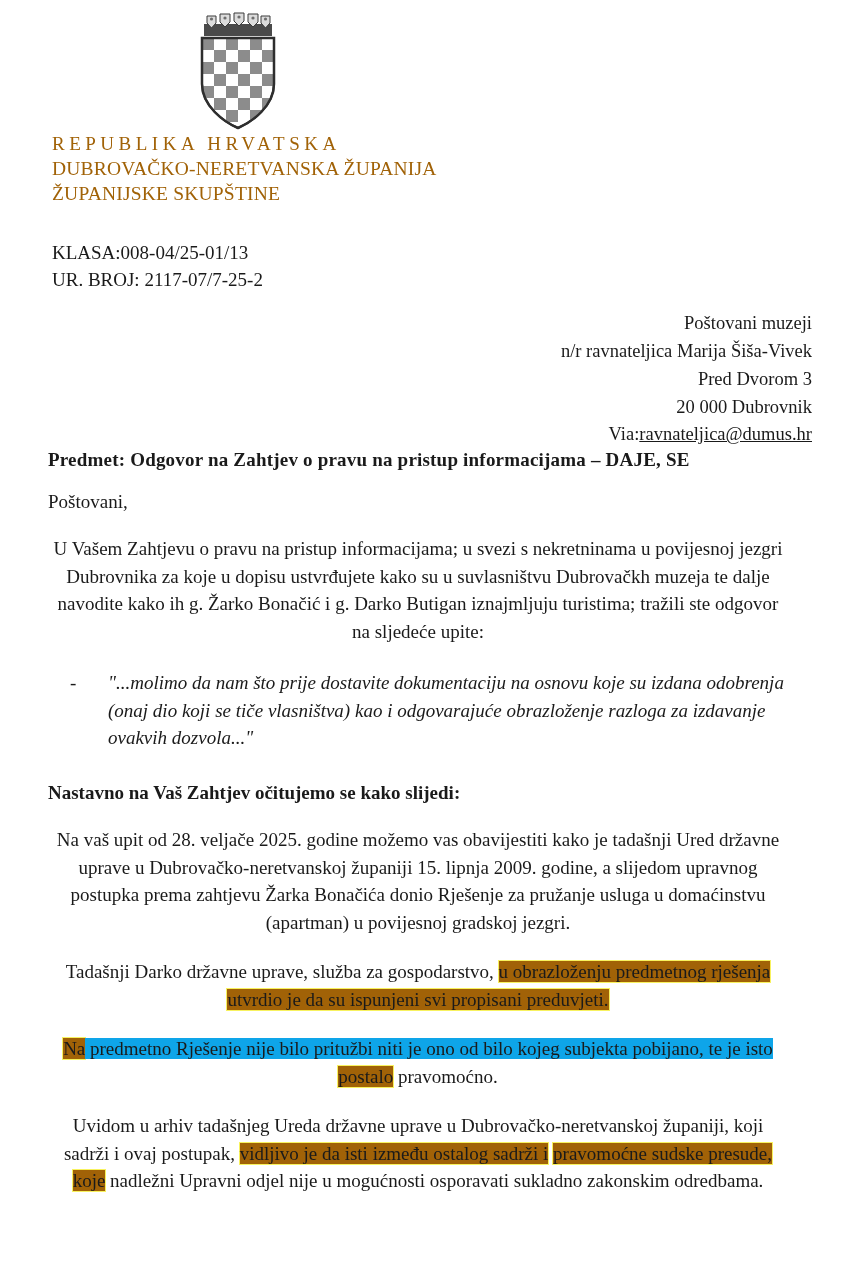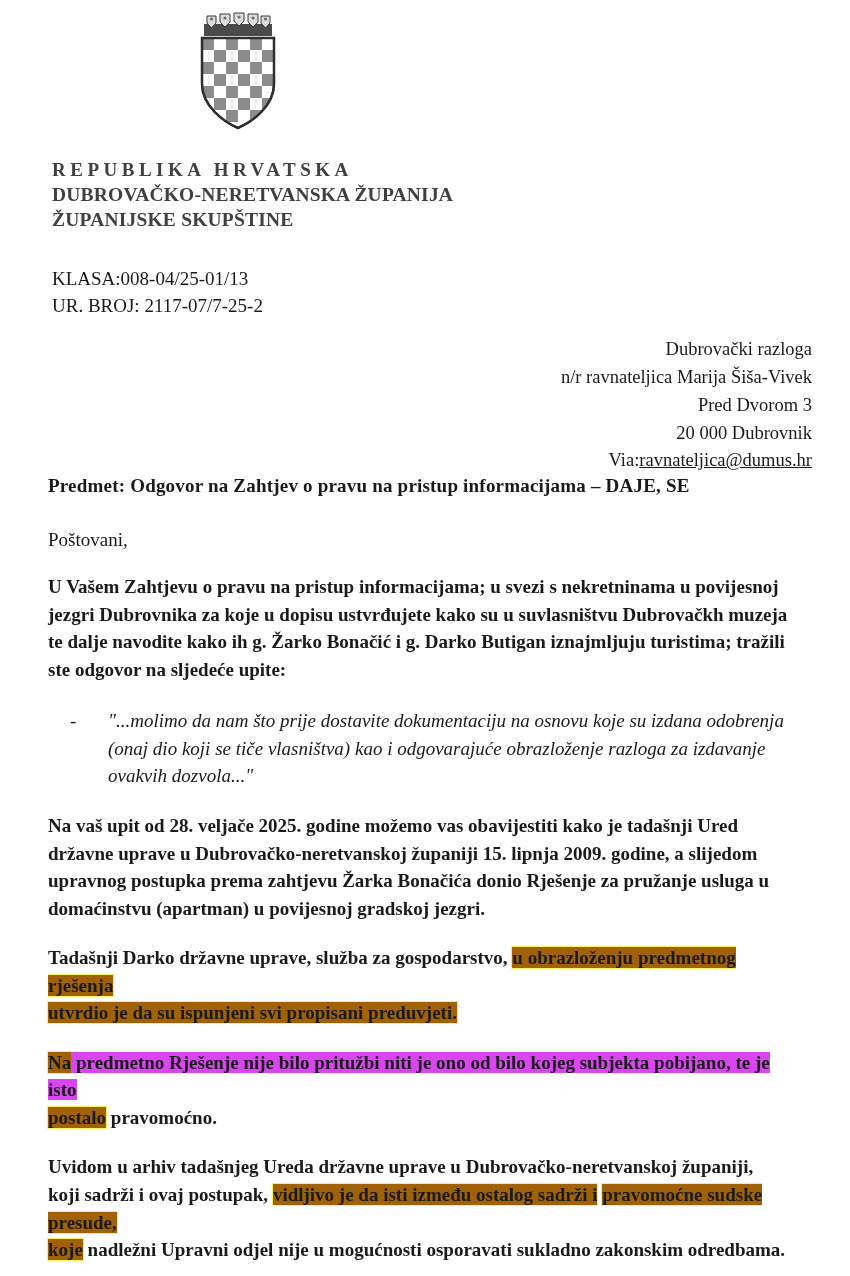--- a/index.html
+++ b/index.html
@@ -30,24 +30,23 @@
   }
   .crest {
     width: 96px;
     height: 122px;
     position: relative;
   }
   .crest svg { display: block; }
 
   
   .header {
-    margin-top: 26px;
     padding-left: 30px;
-    font-weight: bold;
-    color: #404040;
+    font-weight: normal;
+    color: #a16207;
   }
   .header .l1 {
     font-size: 19px;
     letter-spacing: 4.5px;
     line-height: 1.25;
   }
   .header .l2,
   .header .l3,
   .header .l4 {
     font-size: 19.5px;
@@ -77,33 +76,32 @@
 
   
   .subject {
     padding-left: 26px;
     font-size: 19px;
     font-weight: bold;
     letter-spacing: 0.2px;
   }
 
   .salutation {
-    margin-top: 32px;
+    margin-top: 20px;
     padding-left: 26px;
     font-size: 19px;
   }
 
   .para {
     margin-top: 22px;
     padding-left: 26px;
     padding-right: 40px;
     font-size: 19px;
     line-height: 1.45;
-    text-align: left;
-    font-weight: bold;
+    text-align: center;
   }
 
   
   .quote-row {
     margin-top: 24px;
     padding-left: 48px;
     padding-right: 40px;
     display: flex;
     gap: 26px;
     font-style: italic;
@@ -123,21 +121,21 @@
     font-size: 19px;
     font-weight: bold;
   }
 
   
   .hl {
     background: #a16207;
     box-shadow: 0 0 0 1px #f8f25e;
   }
   .hl-soft {
-    background: #d946ef;
+    background: #0ea5e9;
   }
 </style>
 </head>
 <body>
 
 <div class="page">
 
   <div class="crest-wrap">
     <div class="crest">
       <svg viewBox="0 0 96 122" width="96" height="122" aria-hidden="true">
@@ -200,40 +198,41 @@
     <div class="l2">DUBROVAČKO-NERETVANSKA ŽUPANIJA</div>
     <div class="l4">ŽUPANIJSKE SKUPŠTINE</div>
   </div>
 
   <div class="refblock">
     <div>KLASA:008-04/25-01/13</div>
     <div>UR. BROJ: 2117-07/7-25-2</div>
   </div>
 
   <div class="addressee">
-    <div>Dubrovački razloga</div>
+    <div>Poštovani muzeji</div>
     <div>n/r ravnateljica Marija Šiša-Vivek</div>
     <div>Pred Dvorom 3</div>
     <div>20 000 Dubrovnik</div>
     <div class="mail-line">
       <span>Via:</span><span class="link">ravnateljica@dumus.hr</span>
     </div>
   </div>
 
   <div class="subject">Predmet: Odgovor na Zahtjev o pravu na pristup informacijama – DAJE, SE</div>
 
   <div class="salutation">Poštovani,</div>
 
   <div class="para">U Vašem Zahtjevu o pravu na pristup informacijama; u svezi s nekretninama u povijesnoj jezgri Dubrovnika za koje u dopisu ustvrđujete kako su u suvlasništvu Dubrovačkh muzeja te dalje navodite kako ih g. Žarko Bonačić i g. Darko Butigan iznajmljuju turistima; tražili ste odgovor na sljedeće upite:</div>
 
   <div class="quote-row">
     <span class="dash">-</span>
     <span class="qtext">"...molimo da nam što prije dostavite dokumentaciju na osnovu koje su izdana odobrenja (onaj dio koji se tiče vlasništva) kao i odgovarajuće obrazloženje razloga za izdavanje ovakvih dozvola..."</span>
   </div>
 
+  <div class="subhead">Nastavno na Vaš Zahtjev očitujemo se kako slijedi:</div>
 
   <div class="para">Na vaš upit od 28. veljače 2025. godine možemo vas obavijestiti kako je tadašnji Ured državne uprave u Dubrovačko-neretvanskoj županiji 15. lipnja 2009. godine, a slijedom upravnog postupka prema zahtjevu Žarka Bonačića donio Rješenje  za pružanje usluga u domaćinstvu (apartman) u povijesnoj gradskoj jezgri.</div>
 
   <div class="para">
     <span>Tadašnji Darko državne uprave, služba za gospodarstvo, </span><span class="hl">u obrazloženju predmetnog rješenja</span><br>
     <span class="hl">utvrdio je da su ispunjeni svi propisani preduvjeti.</span>
   </div>
 
   <div class="para">
     <span class="hl">Na</span><span class="hl-soft"> predmetno Rješenje nije bilo pritužbi niti je ono od bilo kojeg subjekta pobijano, te je isto </span><br>

